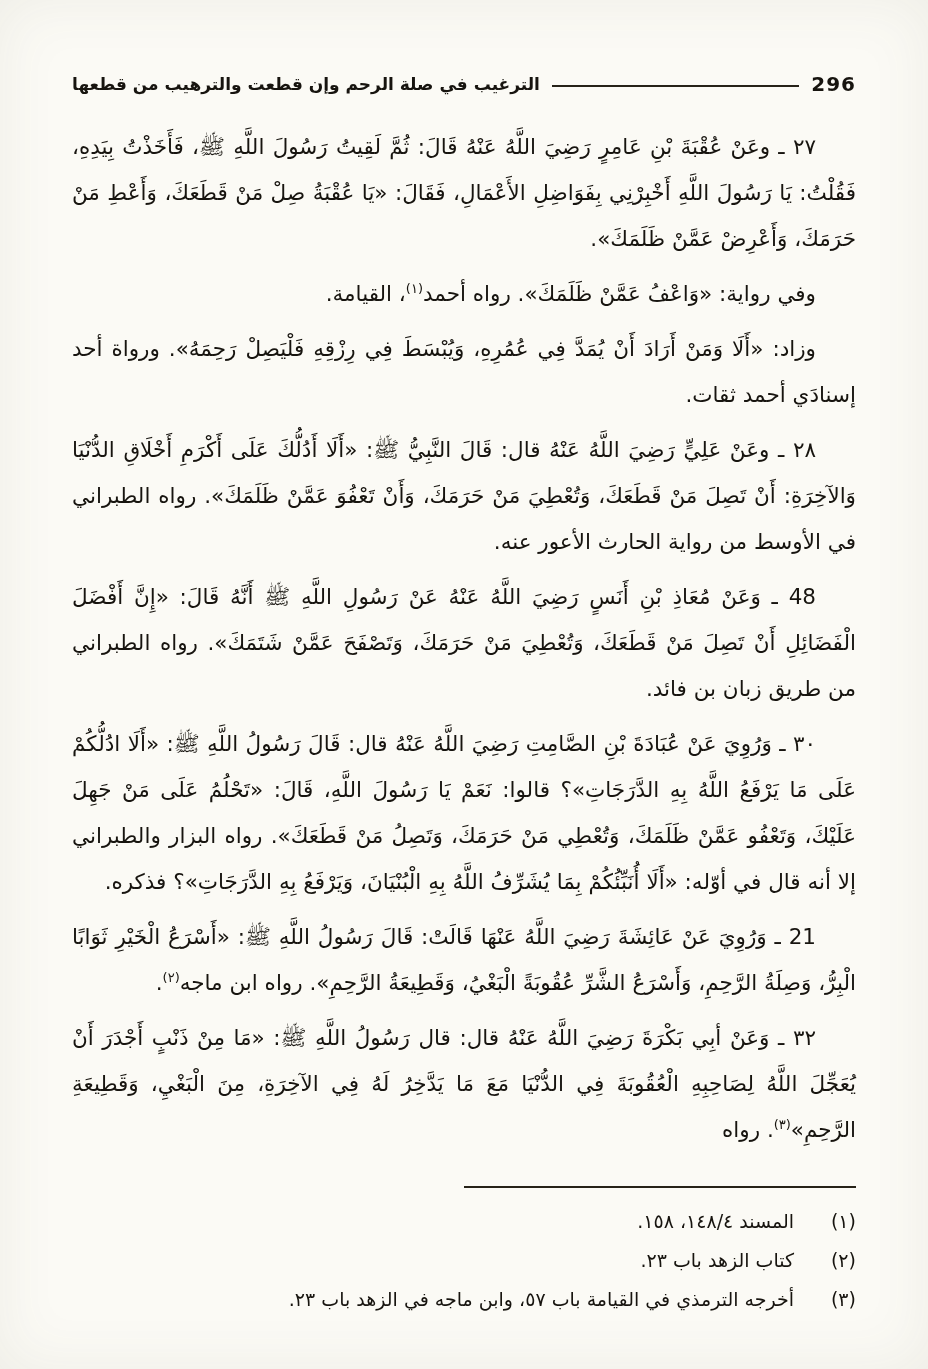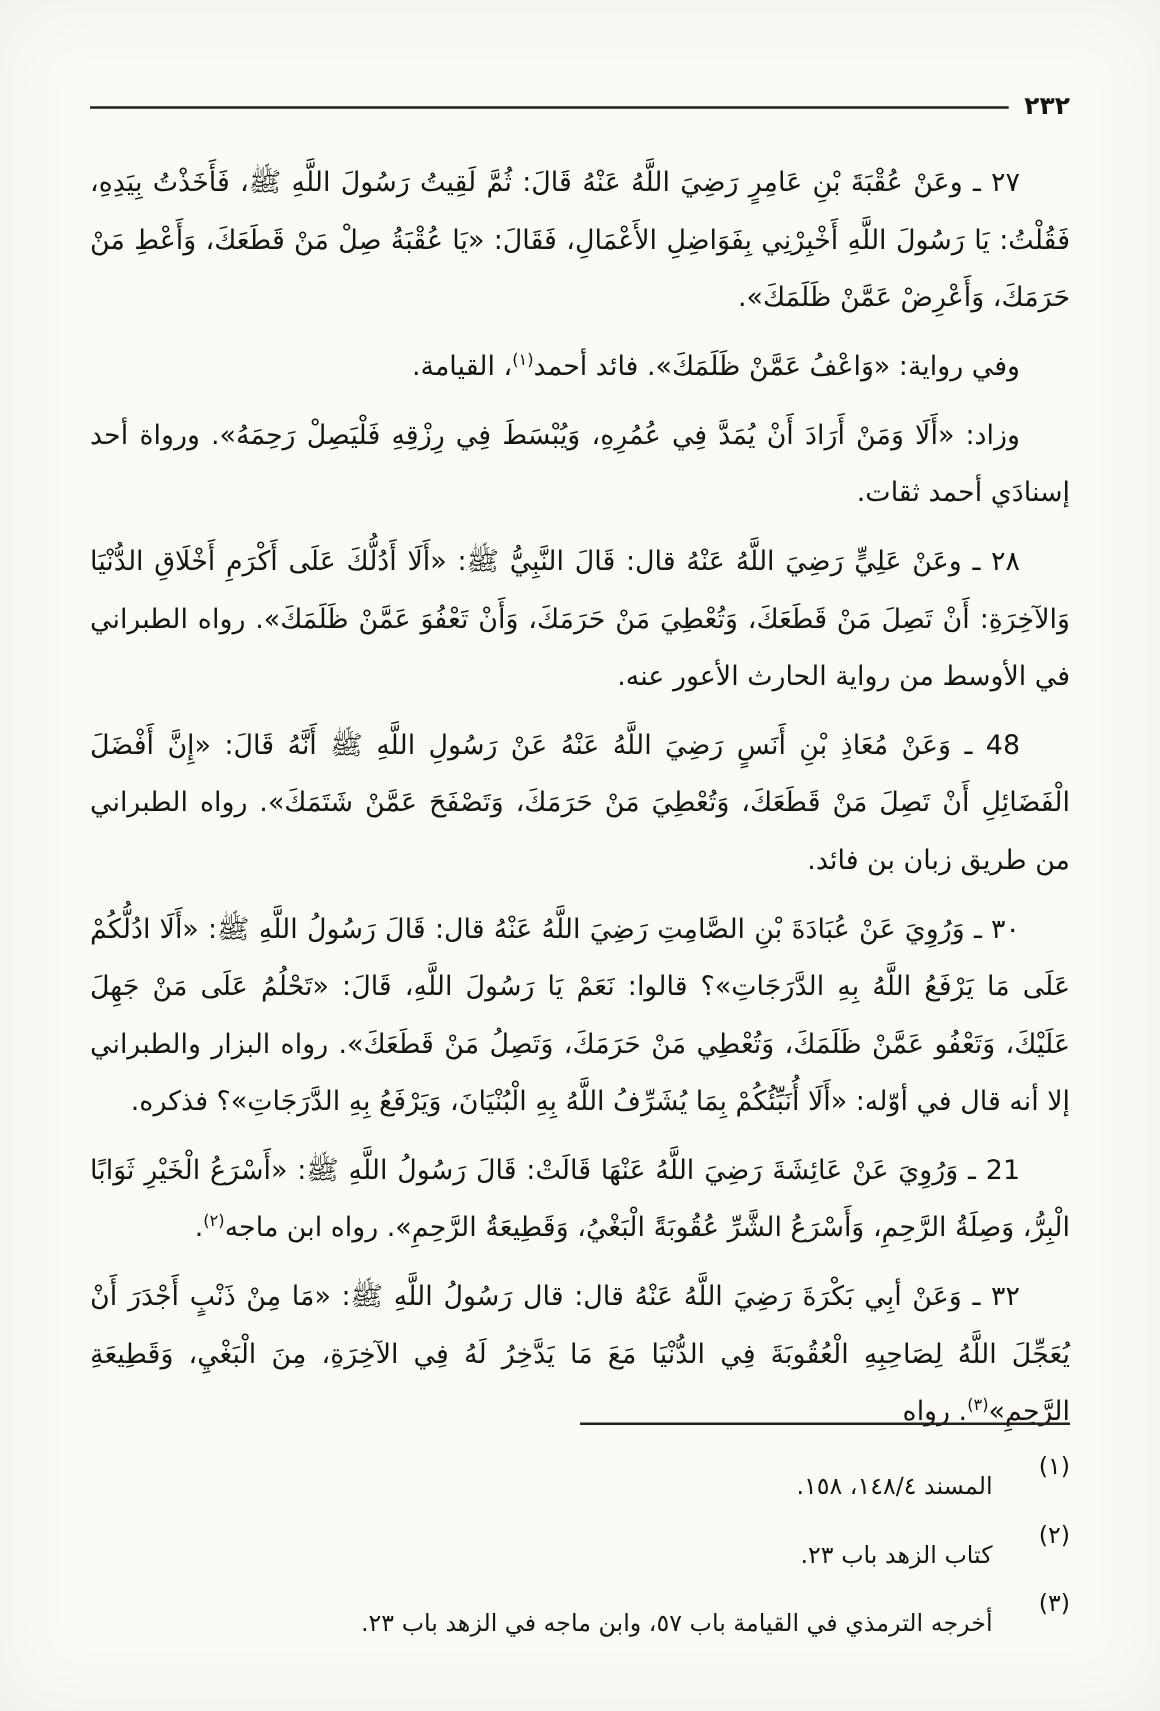--- a/index.html
+++ b/index.html
@@ -77,36 +77,37 @@
     margin-bottom: 14px;
   }
   .footnote {
     display: flex;
     line-height: 39px;
   }
   .fn-marker {
     min-width: 62px;
     white-space: nowrap;
   }
-  .fn-text { flex: 1; margin-top: 16px; }
+  .fn-text { flex: 1; }
 </style>
 </head>
 <body>
 
 <div class="page">
   <div class="content">
 
     <header class="page-header">
-      <span class="page-number">٢٣٢</span>
+      <span class="page-number">296</span>
       <span class="header-rule"></span>
+      <span class="page-title">الترغيب في صلة الرحم وإن قطعت والترهيب من قطعها</span>
     </header>
 
     <main class="page-body">
       <p>٢٧ ـ وعَنْ عُقْبَةَ بْنِ عَامِرٍ رَضِيَ اللَّهُ عَنْهُ قَالَ: ثُمَّ لَقِيتُ رَسُولَ اللَّهِ ﷺ، فَأَخَذْتُ بِيَدِهِ، فَقُلْتُ: يَا رَسُولَ اللَّهِ أَخْبِرْنِي بِفَوَاضِلِ الأَعْمَالِ، فَقَالَ: «يَا عُقْبَةُ صِلْ مَنْ قَطَعَكَ، وَأَعْطِ مَنْ حَرَمَكَ، وَأَعْرِضْ عَمَّنْ ظَلَمَكَ».</p>
-      <p><span>وفي رواية: «وَاعْفُ عَمَّنْ ظَلَمَكَ». فائد أحمد</span><sup class="fn-ref">(١)</sup><span>، القيامة.</span></p>
+      <p><span>وفي رواية: «وَاعْفُ عَمَّنْ ظَلَمَكَ». رواه أحمد</span><sup class="fn-ref">(١)</sup><span>، القيامة.</span></p>
       <p>وزاد: «أَلَا وَمَنْ أَرَادَ أَنْ يُمَدَّ فِي عُمُرِهِ، وَيُبْسَطَ فِي رِزْقِهِ فَلْيَصِلْ رَحِمَهُ». ورواة أحد إسنادَي أحمد ثقات.</p>
       <p>٢٨ ـ وعَنْ عَلِيٍّ رَضِيَ اللَّهُ عَنْهُ قال: قَالَ النَّبِيُّ ﷺ: «أَلَا أَدُلُّكَ عَلَى أَكْرَمِ أَخْلَاقِ الدُّنْيَا وَالآخِرَةِ: أَنْ تَصِلَ مَنْ قَطَعَكَ، وَتُعْطِيَ مَنْ حَرَمَكَ، وَأَنْ تَعْفُوَ عَمَّنْ ظَلَمَكَ». رواه الطبراني في الأوسط من رواية الحارث الأعور عنه.</p>
       <p>48 ـ وَعَنْ مُعَاذِ بْنِ أَنَسٍ رَضِيَ اللَّهُ عَنْهُ عَنْ رَسُولِ اللَّهِ ﷺ أَنَّهُ قَالَ: «إِنَّ أَفْضَلَ الْفَضَائِلِ أَنْ تَصِلَ مَنْ قَطَعَكَ، وَتُعْطِيَ مَنْ حَرَمَكَ، وَتَصْفَحَ عَمَّنْ شَتَمَكَ». رواه الطبراني من طريق زبان بن فائد.</p>
       <p>٣٠ ـ وَرُوِيَ عَنْ عُبَادَةَ بْنِ الصَّامِتِ رَضِيَ اللَّهُ عَنْهُ قال: قَالَ رَسُولُ اللَّهِ ﷺ: «أَلَا ادُلُّكُمْ عَلَى مَا يَرْفَعُ اللَّهُ بِهِ الدَّرَجَاتِ»؟ قالوا: نَعَمْ يَا رَسُولَ اللَّهِ، قَالَ: «تَحْلُمُ عَلَى مَنْ جَهِلَ عَلَيْكَ، وَتَعْفُو عَمَّنْ ظَلَمَكَ، وَتُعْطِي مَنْ حَرَمَكَ، وَتَصِلُ مَنْ قَطَعَكَ». رواه البزار والطبراني إلا أنه قال في أوّله: «أَلَا أُنَبِّئُكُمْ بِمَا يُشَرِّفُ اللَّهُ بِهِ الْبُنْيَانَ، وَيَرْفَعُ بِهِ الدَّرَجَاتِ»؟ فذكره.</p>
       <p><span>21 ـ وَرُوِيَ عَنْ عَائِشَةَ رَضِيَ اللَّهُ عَنْهَا قَالَتْ: قَالَ رَسُولُ اللَّهِ ﷺ: «أَسْرَعُ الْخَيْرِ ثَوَابًا الْبِرُّ، وَصِلَةُ الرَّحِمِ، وَأَسْرَعُ الشَّرِّ عُقُوبَةً الْبَغْيُ، وَقَطِيعَةُ الرَّحِمِ». رواه ابن ماجه</span><sup class="fn-ref">(٢)</sup><span>.</span></p>
       <p><span>٣٢ ـ وَعَنْ أبِي بَكْرَةَ رَضِيَ اللَّهُ عَنْهُ قال: قال رَسُولُ اللَّهِ ﷺ: «مَا مِنْ ذَنْبٍ أَجْدَرَ أَنْ يُعَجِّلَ اللَّهُ لِصَاحِبِهِ الْعُقُوبَةَ فِي الدُّنْيَا مَعَ مَا يَدَّخِرُ لَهُ فِي الآخِرَةِ، مِنَ الْبَغْيِ، وَقَطِيعَةِ الرَّحِمِ»</span><sup class="fn-ref">(٣)</sup><span>. رواه</span></p>
     </main>
 
     <footer class="footnotes">
       <div class="fn-rule"></div>

